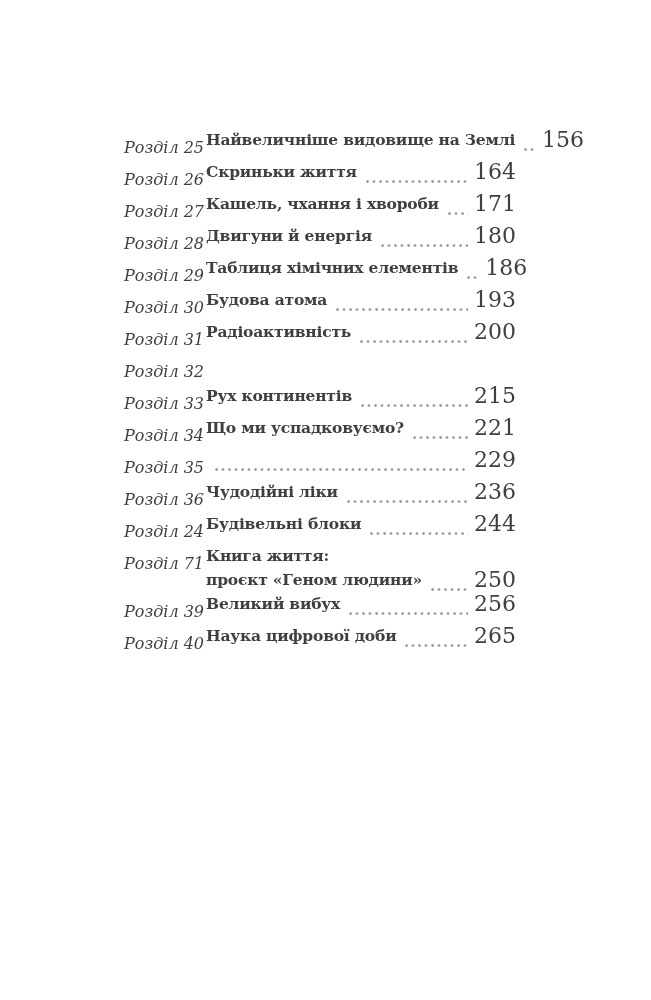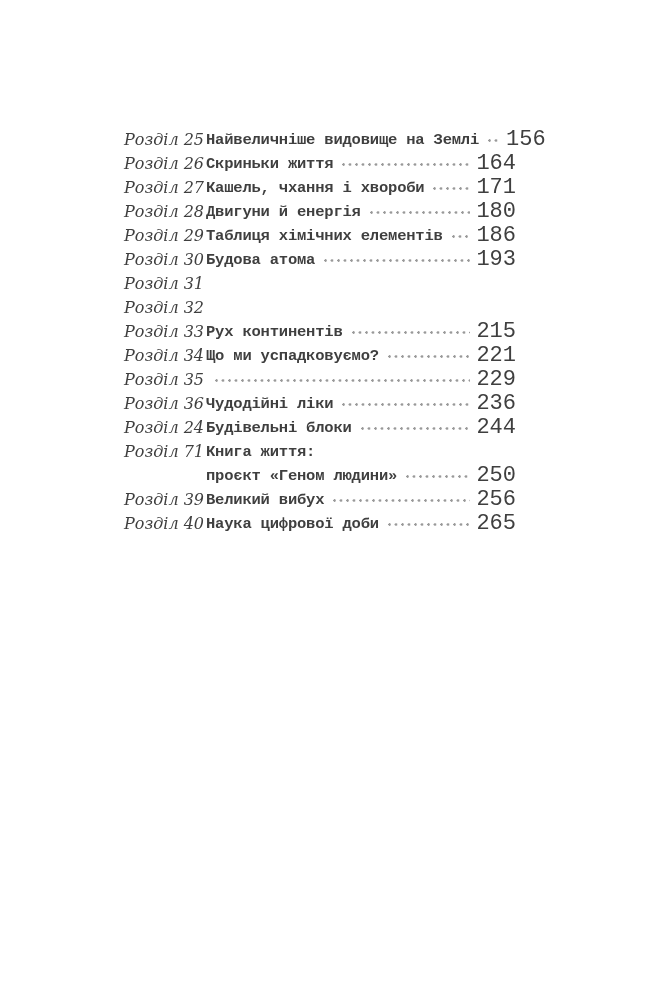--- a/index.html
+++ b/index.html
@@ -29,30 +29,30 @@
   .entry {
     display: flex;
     align-items: flex-start;
   }
   .entry-label {
     flex: 0 0 82px;
     font-style: italic;
     font-size: 16px;
     line-height: 24px;
     white-space: nowrap;
+    margin-top: 8px;
   }
   .entry-body {
     flex: 1 1 auto;
     min-width: 0;
   }
   .line {
     display: flex;
-    align-items: center;
+    align-items: flex-end;
     line-height: 24px;
-    font-family: Liberation Mono, monospace;
   }
   .title {
     font-weight: 700;
     font-size: 15.5px;
     letter-spacing: -0.2px;
     white-space: nowrap;
   }
   .leader {
     flex: 1 1 auto;
     min-width: 12px;
@@ -131,20 +131,27 @@
         <div class="entry-body">
           <div class="line">
             <span class="title">Будова атома</span>
             <span class="leader"></span>
             <span class="page-num">193</span>
           </div>
         </div>
       </div>
       <div class="entry">
         <div class="entry-label">Розділ 31</div>
+        <div class="entry-body">
+          <div class="line">
+            <span class="title">Радіоактивність</span>
+            <span class="leader"></span>
+            <span class="page-num">200</span>
+          </div>
+        </div>
       </div>
       <div class="entry">
         <div class="entry-label">Розділ 32</div>
       </div>
       <div class="entry">
         <div class="entry-label">Розділ 33</div>
         <div class="entry-body">
           <div class="line">
             <span class="title">Рух континентів</span>
             <span class="leader"></span>

